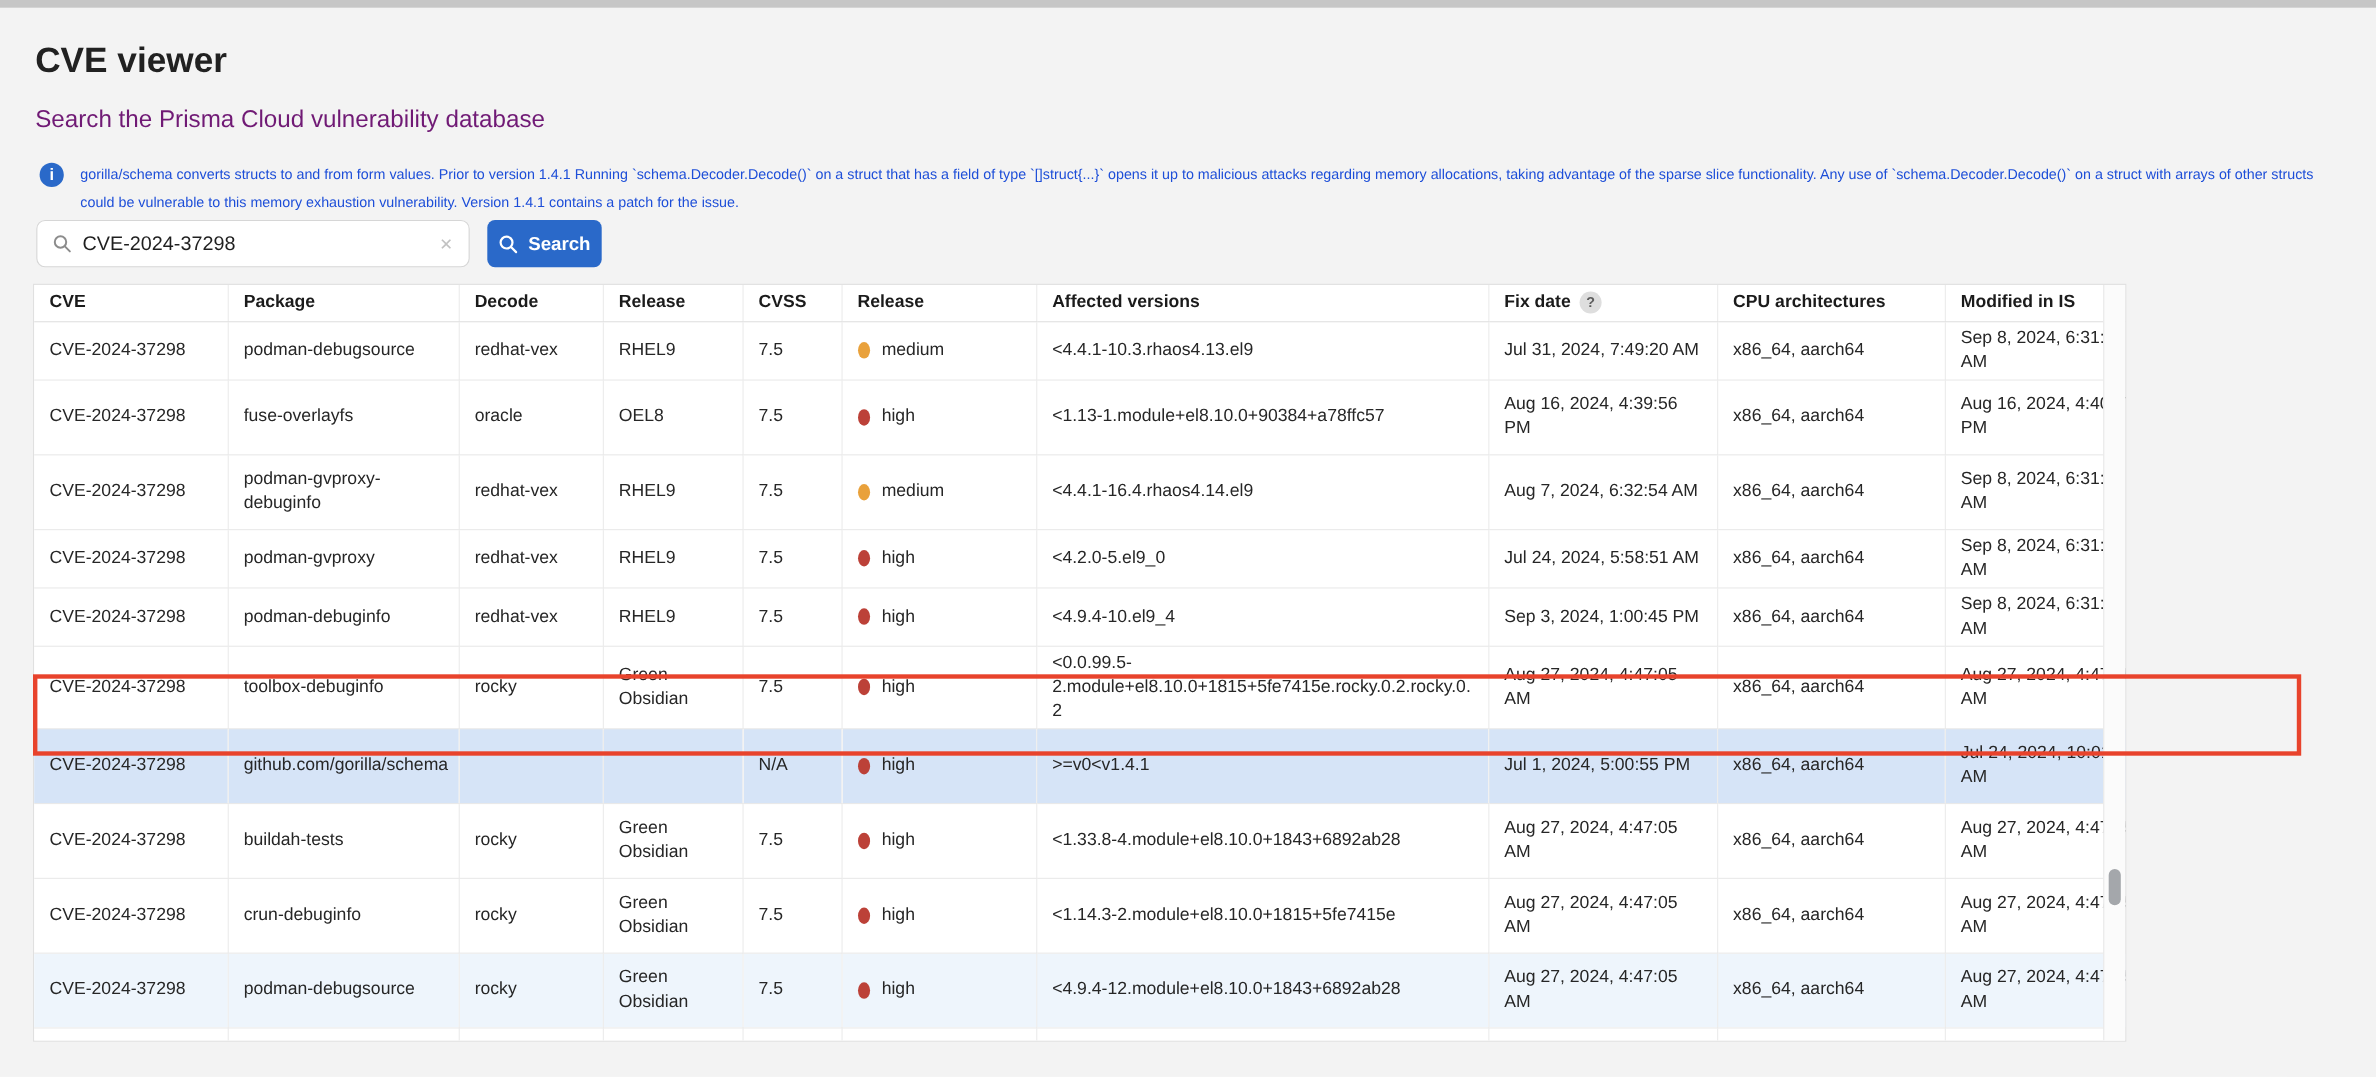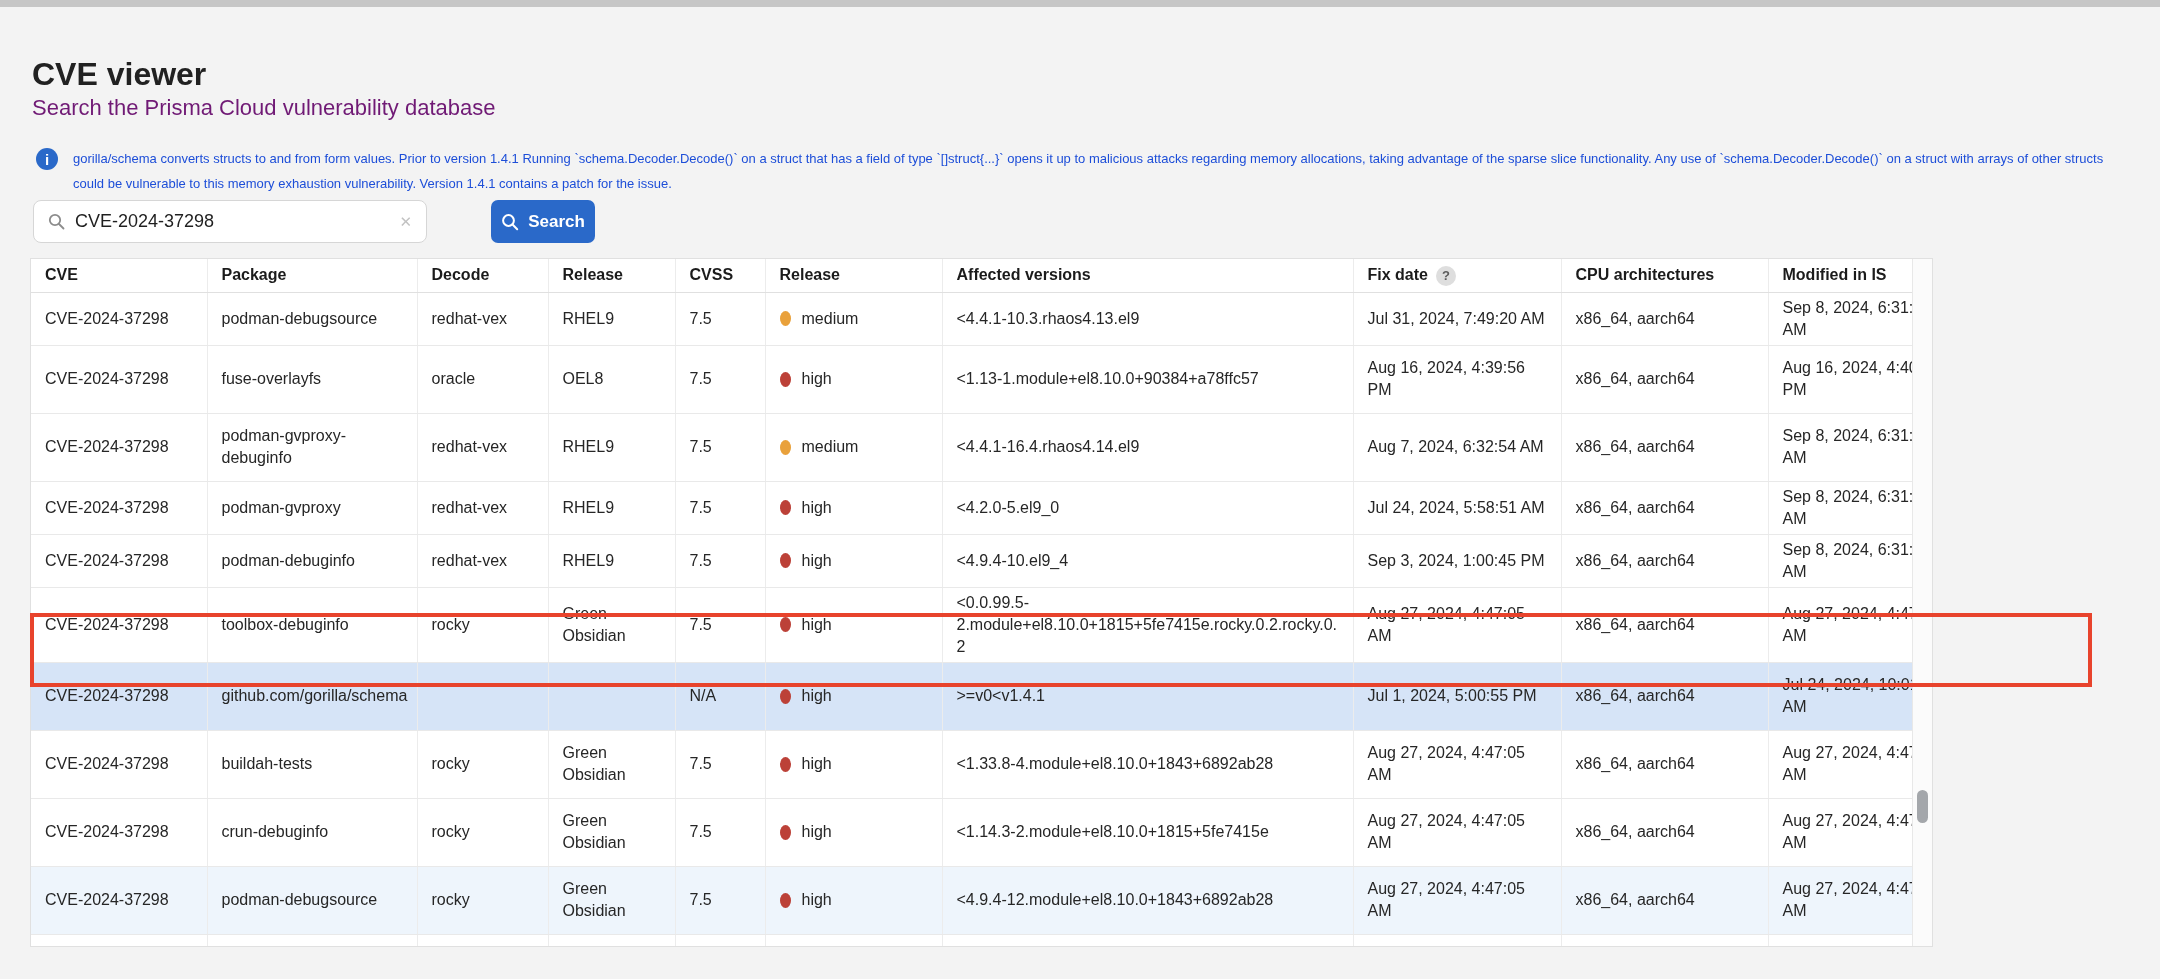--- a/index.html
+++ b/index.html
@@ -6,38 +6,38 @@
   html,body { width: 2160px; height: 979px; }
   body {
     position: relative;
     background: #f3f3f3;
     font-family: "Liberation Sans", sans-serif;
     color: #262626;
     overflow: hidden;
   }
   .top-strip { position:absolute; top:0; left:0; width:2160px; height:7px; background:#c6c6c6; }
 
-  .page-title { position:absolute; left:32px; top:36px; font-size:32px; font-weight:700; color:#212121;margin-top:20px; }
+  .page-title { position:absolute; left:32px; top:36px; font-size:32px; font-weight:700; color:#212121; }
   .page-subtitle { position:absolute; left:32px; top:95px; font-size:22px; color:#701a75; }
 
   .info-banner { position:absolute; left:36px; top:146px; width:2070px; display:flex; gap:15px; align-items:flex-start; }
   .info-icon { flex:0 0 auto; width:22px; height:22px; margin-top:2px; border-radius:50%; background:#2a69c9; color:#ffffff;
     font-size:15px; font-weight:700; display:flex; align-items:center; justify-content:center; }
   .info-text { font-size:13px; color:#1d4ed8; line-height:25px; }
 
   .search-box { position:absolute; left:33px; top:200px; width:394px; height:43px; background:#ffffff;
     border:1px solid #d6d6d6; border-radius:8px; display:flex; align-items:center; padding:0 14px; }
   .search-glyph { color:#8c8c8c; display:flex; align-items:center; }
   .search-value { border:none; outline:none; background:transparent; flex:1 1 auto; margin-left:10px;
     font-family:"Liberation Sans",sans-serif; font-size:18px; color:#1f1f1f; }
   .clear-x { color:#c2c2c2; font-size:15px; cursor:pointer; padding-left:8px; }
 
   .search-btn { position:absolute; left:443px; top:200px; width:104px; height:43px; background:#2a69c9; border:none;
     border-radius:7px; color:#ffffff; font-family:"Liberation Sans",sans-serif; font-size:17px; font-weight:700;
-    display:flex; align-items:center; justify-content:center; gap:9px; cursor:pointer;margin-left:48px; }
+    display:flex; align-items:center; justify-content:center; gap:9px; cursor:pointer; }
 
   .table-shell { position:absolute; left:30px; top:258px; width:1903px; height:689px; background:#ffffff;
     border:1px solid #e0e0e0; overflow:hidden; }
   table { border-collapse:collapse; table-layout:fixed; width:2073px; background:#ffffff; }
   th, td { border-right:1px solid #ececec; border-bottom:1px solid #e9e9e9; padding:4px 14px;
     font-size:16px; line-height:22px; color:#262626; vertical-align:middle; text-align:left; overflow:hidden; }
   th:last-child, td:last-child { border-right:none; }
   th { height:33px; padding:0 14px; font-weight:700; color:#1b1b1b; border-bottom:1px solid #e0e0e0; white-space:nowrap; }
   tr.h40 { height:40px; }
   tr.h68 { height:68px; }

